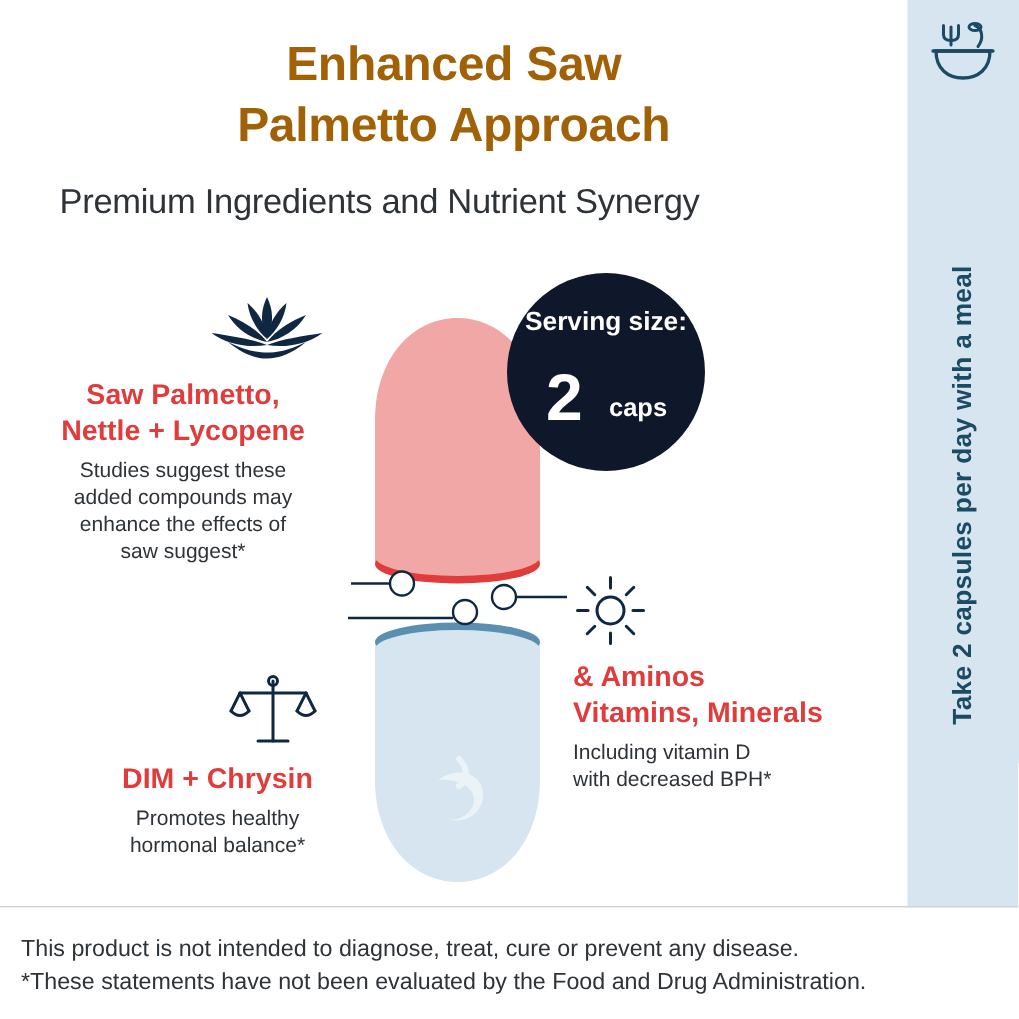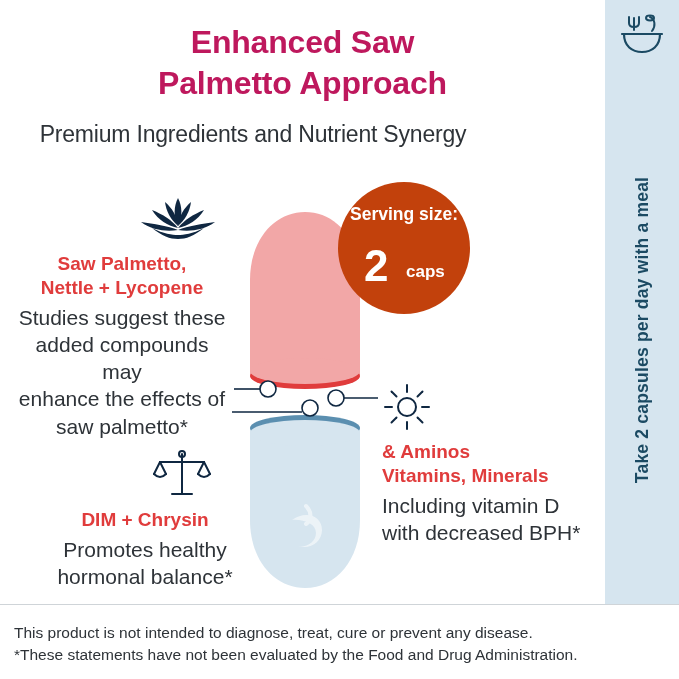--- a/index.html
+++ b/index.html
@@ -45,21 +45,21 @@
     position: absolute;
     left: 0; top: 60px;
     width: 74px; height: 540px;
   }
 
   
   .title {
     position: absolute;
     top: 22px; left: 0; width: 605px;
     text-align: center;
-    color: #be185d;
+    color: #a16207;
     font-size: 32px;
     font-weight: bold;
     line-height: 1.28;
     letter-spacing: -0.2px;
   }
   .subtitle {
     position: absolute;
     top: 120px; left: 0; width: 506px;
     text-align: center;
     color: #2e3338;
@@ -74,21 +74,21 @@
     left: 232px; top: 190px;
     width: 146px; height: 420px;
   }
 
   
   .badge {
     position: absolute;
     left: 338px; top: 182px;
     width: 132px; height: 132px;
     border-radius: 50%;
-    background: #c2410c;
+    background: #0f172a;
     color: #ffffff;
   }
   .badge-line1 {
     position: absolute;
     top: 22px; left: 0; width: 132px;
     text-align: center;
     font-size: 17.5px;
     font-weight: bold;
     line-height: 1.15;
   }
@@ -109,21 +109,21 @@
   
   .callout { position: absolute; }
   .co-head {
     color: #e03c3c;
     font-weight: bold;
     font-size: 19px;
     line-height: 1.25;
   }
   .co-body {
     color: #2e3338;
-    font-size: 21px;
+    font-size: 14px;
     line-height: 1.3;
     margin-top: 4px;
   }
 
   #callout-saw { left: 14px; top: 252px; width: 216px; text-align: center; }
   #icon-lotus { position: absolute; left: 138px; top: 196px; width: 80px; height: 46px; }
 
   #callout-dim { left: 52px; top: 508px; width: 186px; text-align: center; }
   #icon-scale { position: absolute; left: 152px; top: 448px; width: 60px; height: 52px; }
 
@@ -218,21 +218,21 @@
   </svg>
   <div class="callout" id="callout-saw">
     <div class="co-head">
       <div>Saw Palmetto,</div>
       <div>Nettle + Lycopene</div>
     </div>
     <div class="co-body">
       <div>Studies suggest these</div>
       <div>added compounds may</div>
       <div>enhance the effects of</div>
-      <div>saw palmetto*</div>
+      <div>saw suggest*</div>
     </div>
   </div>
 
   <svg id="icon-scale" viewBox="0 0 60 52">
     <g stroke="#0f2741" stroke-width="2" fill="none" stroke-linecap="round">
       <path d="M30 6 L30 46"></path>
       <path d="M8 14 L52 14"></path>
       <path d="M20 46 L40 46"></path>
       <path d="M8 14 L2 26"></path>
       <path d="M8 14 L14 26"></path>

